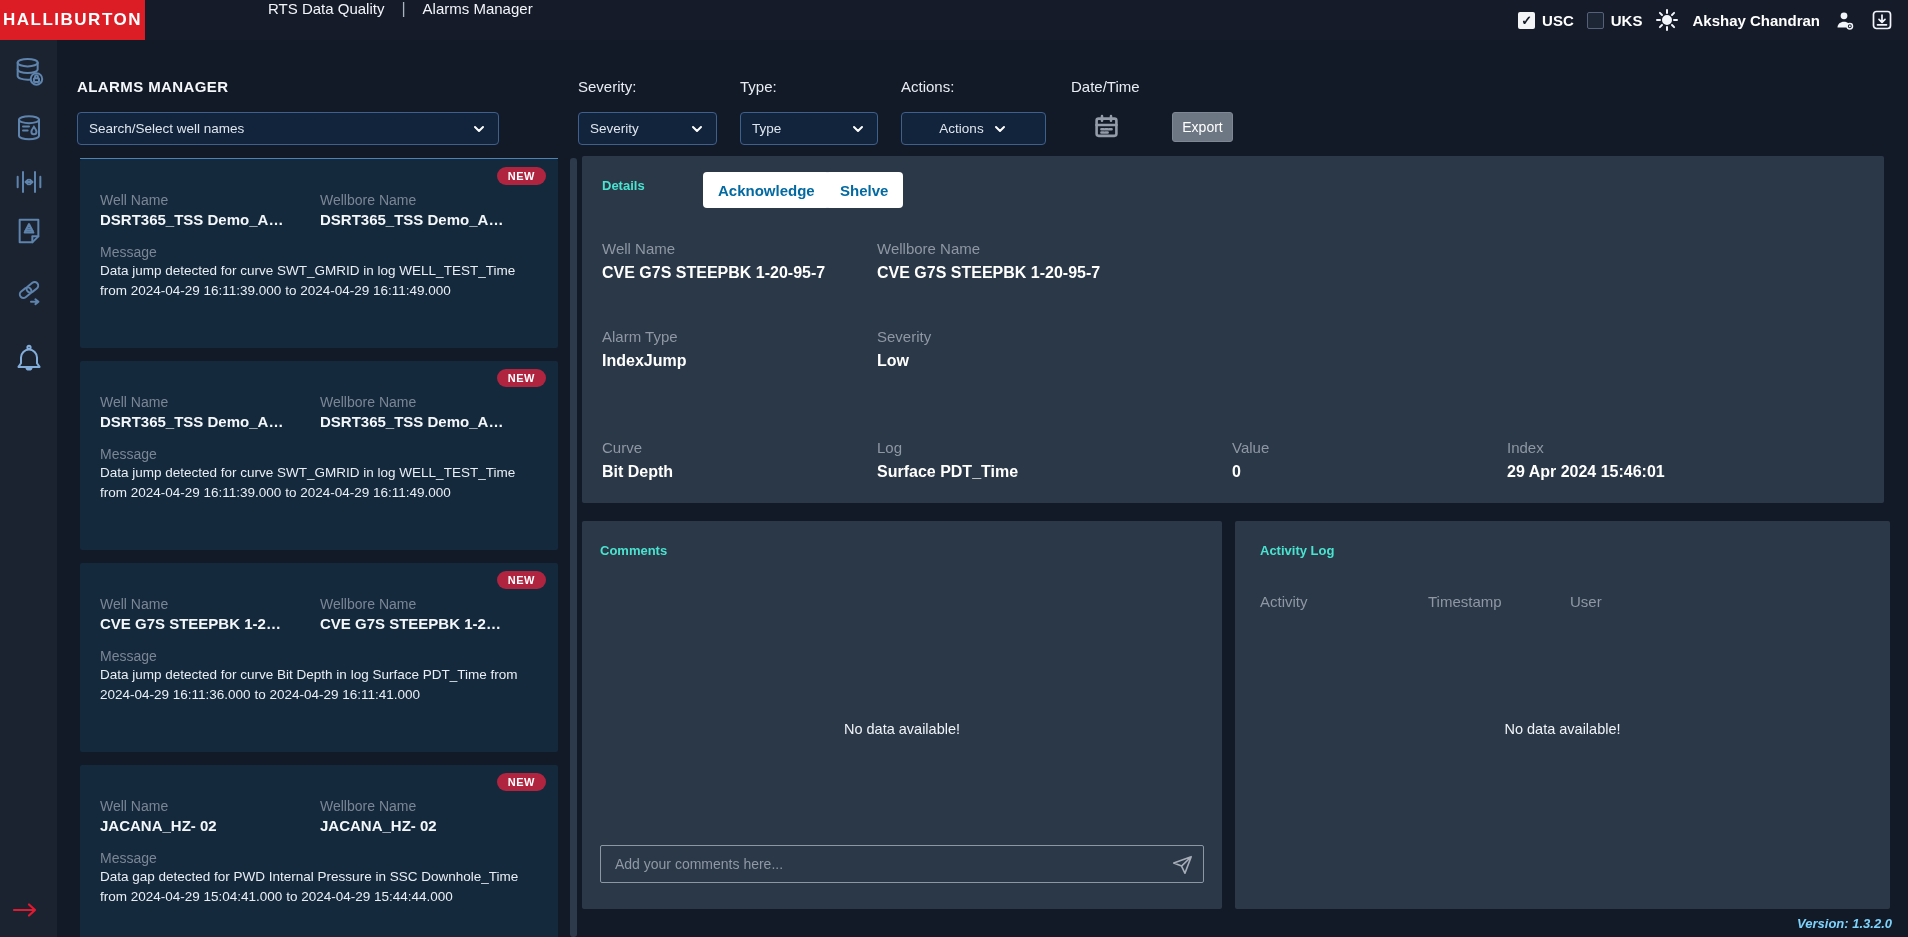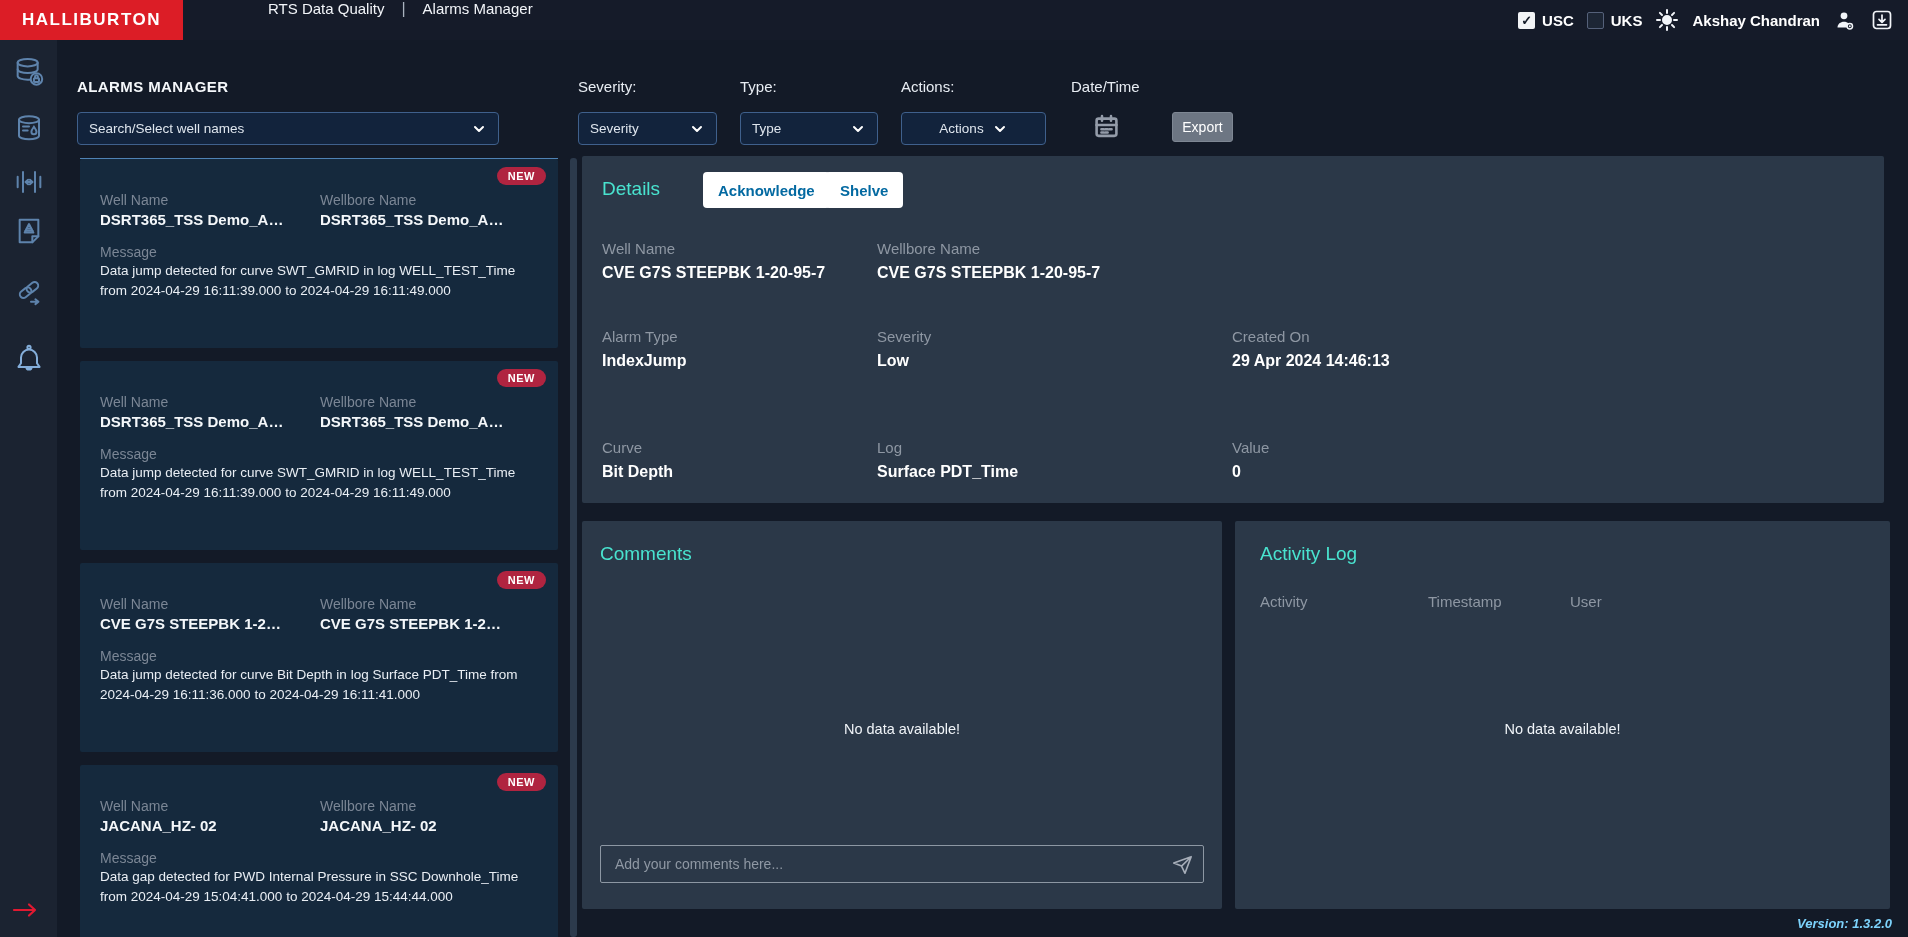--- a/index.html
+++ b/index.html
@@ -5,21 +5,21 @@
   * { margin:0; padding:0; box-sizing:border-box; }
   html,body { width:1908px; height:937px; }
   body {
     position:relative; overflow:hidden;
     background:#131a27; color:#eef2f6;
     font-family:"Liberation Sans", sans-serif;
   }
   
   .topbar { position:absolute; left:0; top:0; width:1908px; height:40px; background:#151b29; z-index:5; }
   .logo {
-    position:absolute; left:0; top:0; width:183px; height:40px; background:#dc1d26;
+    position:absolute; left:0; top:0; width:145px; height:40px; background:#dc1d26;
     display:flex; align-items:center; justify-content:center;
     color:#fff; font-weight:bold; font-size:17px; letter-spacing:1.5px;text-align:right;
   }
   .crumbs { position:absolute; left:243px; top:0; height:40px; display:flex; gap:17px; font-size:15px; color:#f2f5f9;margin-left:25px; }
   .crumb-divider { color:#aab3bf; font-size:16px; }
   .top-right { position:absolute; right:14px; top:0; height:40px; display:flex; align-items:center; gap:13px; }
   .chk-group { display:flex; align-items:center; gap:7px; }
   .chk { width:17px; height:17px; border-radius:2px; display:flex; align-items:center; justify-content:center; font-size:13px; font-weight:bold; }
   .chk.checked { background:#f2f4f6; color:#141b28; }
   .chk.unchecked { background:#1d2635; border:1px solid #55617a; }
@@ -54,21 +54,21 @@
     letter-spacing:.5px; padding:3px 11px; border-radius:9px;
   }
   .card-grid { display:grid; grid-template-columns:220px 1fr; margin-top:22px; }
   .clabel { font-size:14px; color:#7b8695; line-height:18px; }
   .cvalue { font-size:15px; font-weight:bold; color:#f4f7fa; line-height:21px; white-space:nowrap; overflow:hidden; }
   .msg-label { margin-top:13px; }
   .cmsg { font-size:13.5px; color:#e9eef4; line-height:20px; max-width:424px; }
   .list-scrollbar { position:absolute; left:513px; top:118px; width:7px; height:779px; background:#2c3a4c; border-radius:3px; cursor:pointer; }
   
   .panel { position:absolute; background:#2b3848; border-radius:2px; }
-  .panel-title { position:absolute; font-size:19px; font-weight:normal; color:#49e3cf; }
+  .panel-title { position:absolute; font-size:13px; font-weight:bold; color:#49e3cf; }
   .details { left:525px; top:116px; width:1302px; height:347px; }
   .btn-white {
     position:absolute; top:16px; height:36px; background:#fff; color:#0369a1; border:none; border-radius:4px;
     font-family:"Liberation Sans",sans-serif; font-size:15px; font-weight:600; padding:0 15px; cursor:pointer;
   }
   .fields { position:absolute; left:20px; right:20px; top:84px; }
   .frow { display:grid; grid-template-columns:275px 355px 275px 1fr; }
   .frow + .frow { margin-top:45px; }
   .frow:last-child { margin-top:68px; }
   .flabel { font-size:15px; color:#8e97a3; line-height:18px; margin-bottom:4px; }
@@ -331,38 +331,38 @@
       </div>
       <div class="frow">
         <div>
           <div class="flabel">Alarm Type</div>
           <div class="fvalue">IndexJump</div>
         </div>
         <div>
           <div class="flabel">Severity</div>
           <div class="fvalue">Low</div>
         </div>
-        <div>
-          <div class="flabel">Created On</div>
-          <div class="fvalue">29 Apr 2024 14:46:13</div>
-        </div>
         <div></div>
       </div>
       <div class="frow">
         <div>
           <div class="flabel">Curve</div>
           <div class="fvalue">Bit Depth</div>
         </div>
         <div>
           <div class="flabel">Log</div>
           <div class="fvalue">Surface PDT_Time</div>
         </div>
         <div>
           <div class="flabel">Value</div>
           <div class="fvalue">0</div>
+        </div>
+        <div>
+          <div class="flabel">Index</div>
+          <div class="fvalue">29 Apr 2024 15:46:01</div>
         </div>
       </div>
     </div>
   </div>
 
   <div class="panel comments">
     <div class="panel-title" style="left:18px; top:22px;">Comments</div>
     <div class="empty-text">No data available!</div>
     <div class="comment-box">
       <input class="comment-input" type="text" placeholder="Add your comments here..." style="">

